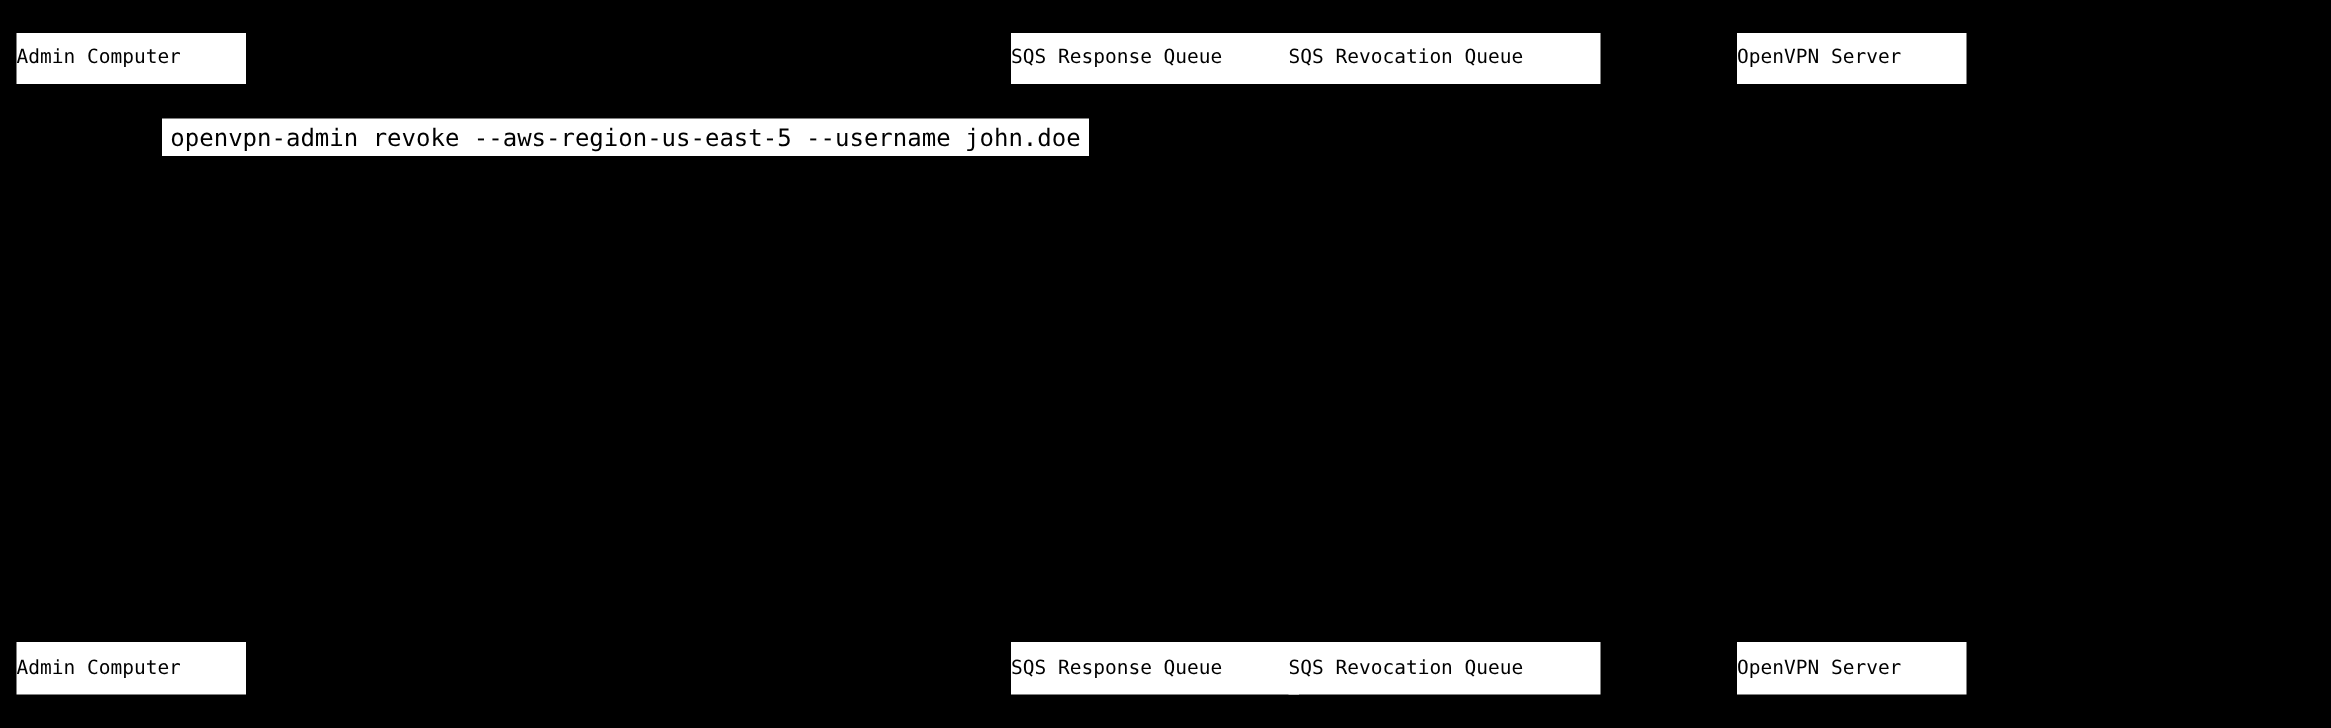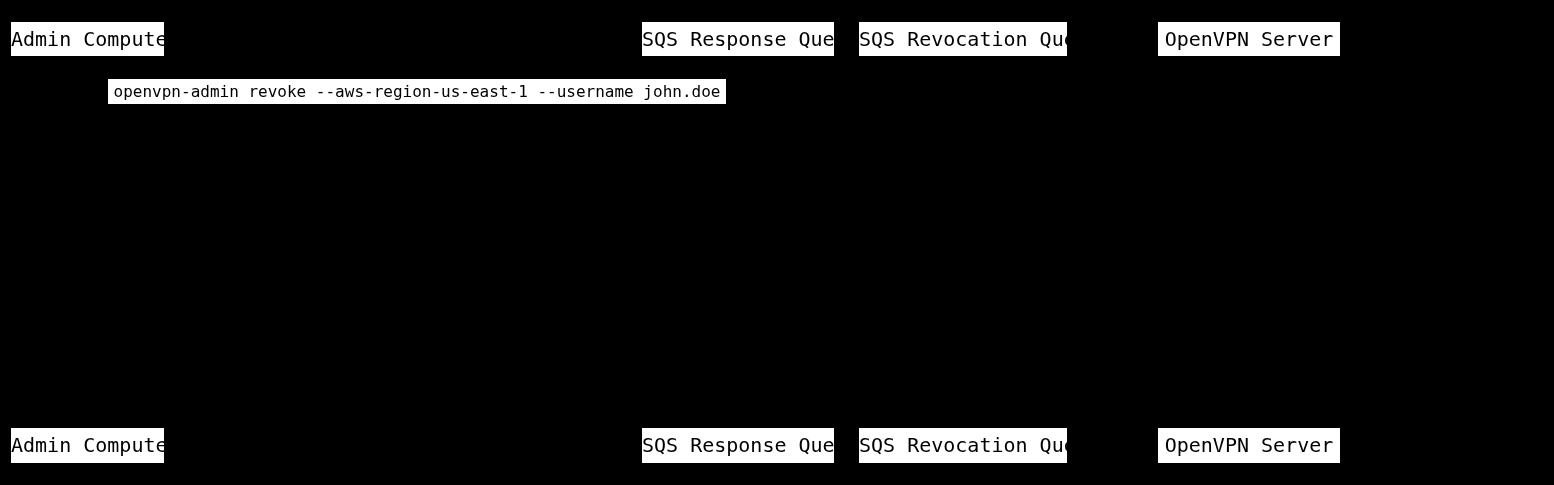--- a/index.html
+++ b/index.html
@@ -18,33 +18,33 @@
     height: 485px;
     background: var(--bg);
     overflow: hidden;
     font-family: "DejaVu Sans Mono", "Liberation Mono", monospace;
   }
   .participant {
     position: absolute;
     height: 34px;
     background: var(--box-bg);
     color: var(--box-text);
-    font-size: 20px;
+    font-size: 13px;
     line-height: 34px;
-    text-align: center;
+    text-align: left;
     white-space: nowrap;
     box-sizing: border-box;
   }
   .participant.top { top: 22px; }
   .participant.bottom { top: 428px; height: 35px; line-height: 35px; }
 
   .p-admin    { left: 11px;   width: 153px; }
-  .p-response { left: 642px;  width: 192px; }
+  .p-response { left: 674px;  width: 192px; }
   .p-revoke   { left: 859px;  width: 208px; }
-  .p-openvpn  { left: 1158px; width: 182px; }
+  .p-openvpn  { left: 1158px; width: 153px; }
 
   .message-label {
     position: absolute;
     left: 108px;
     top: 79px;
     width: 618px;
     height: 25px;
     background: var(--box-bg);
     color: var(--box-text);
     font-size: 16px;
@@ -75,20 +75,20 @@
   <div class="lifeline l-admin"></div>
   <div class="lifeline l-response"></div>
   <div class="lifeline l-revoke"></div>
   <div class="lifeline l-openvpn"></div>
 
   <div class="participant top p-admin">Admin Computer</div>
   <div class="participant top p-response">SQS Response Queue</div>
   <div class="participant top p-revoke">SQS Revocation Queue</div>
   <div class="participant top p-openvpn">OpenVPN Server</div>
 
-  <div class="message-label">openvpn-admin revoke --aws-region-us-east-1 --username john.doe</div>
+  <div class="message-label">openvpn-admin revoke --aws-region-us-east-5 --username john.doe</div>
 
   <div class="participant bottom p-admin">Admin Computer</div>
   <div class="participant bottom p-response">SQS Response Queue</div>
   <div class="participant bottom p-revoke">SQS Revocation Queue</div>
   <div class="participant bottom p-openvpn">OpenVPN Server</div>
 
 </div>
 
 </body></html>

